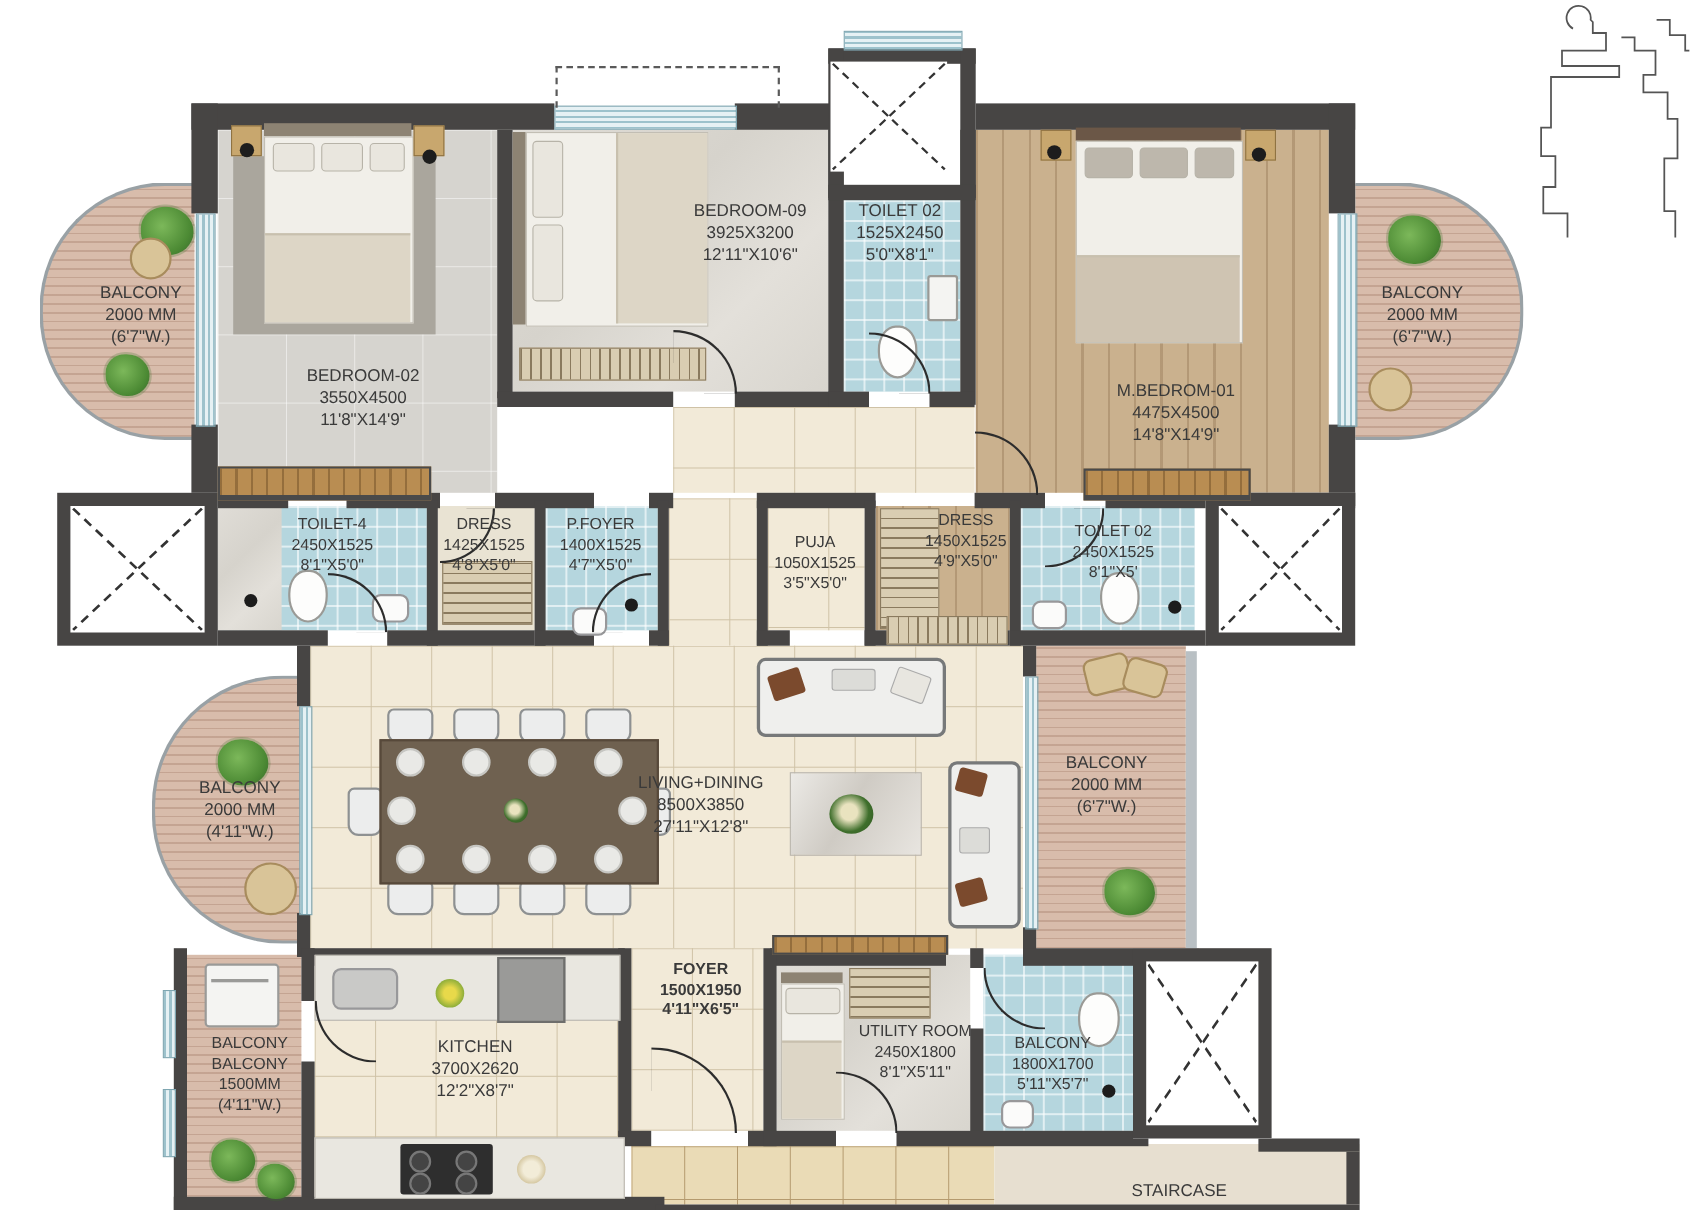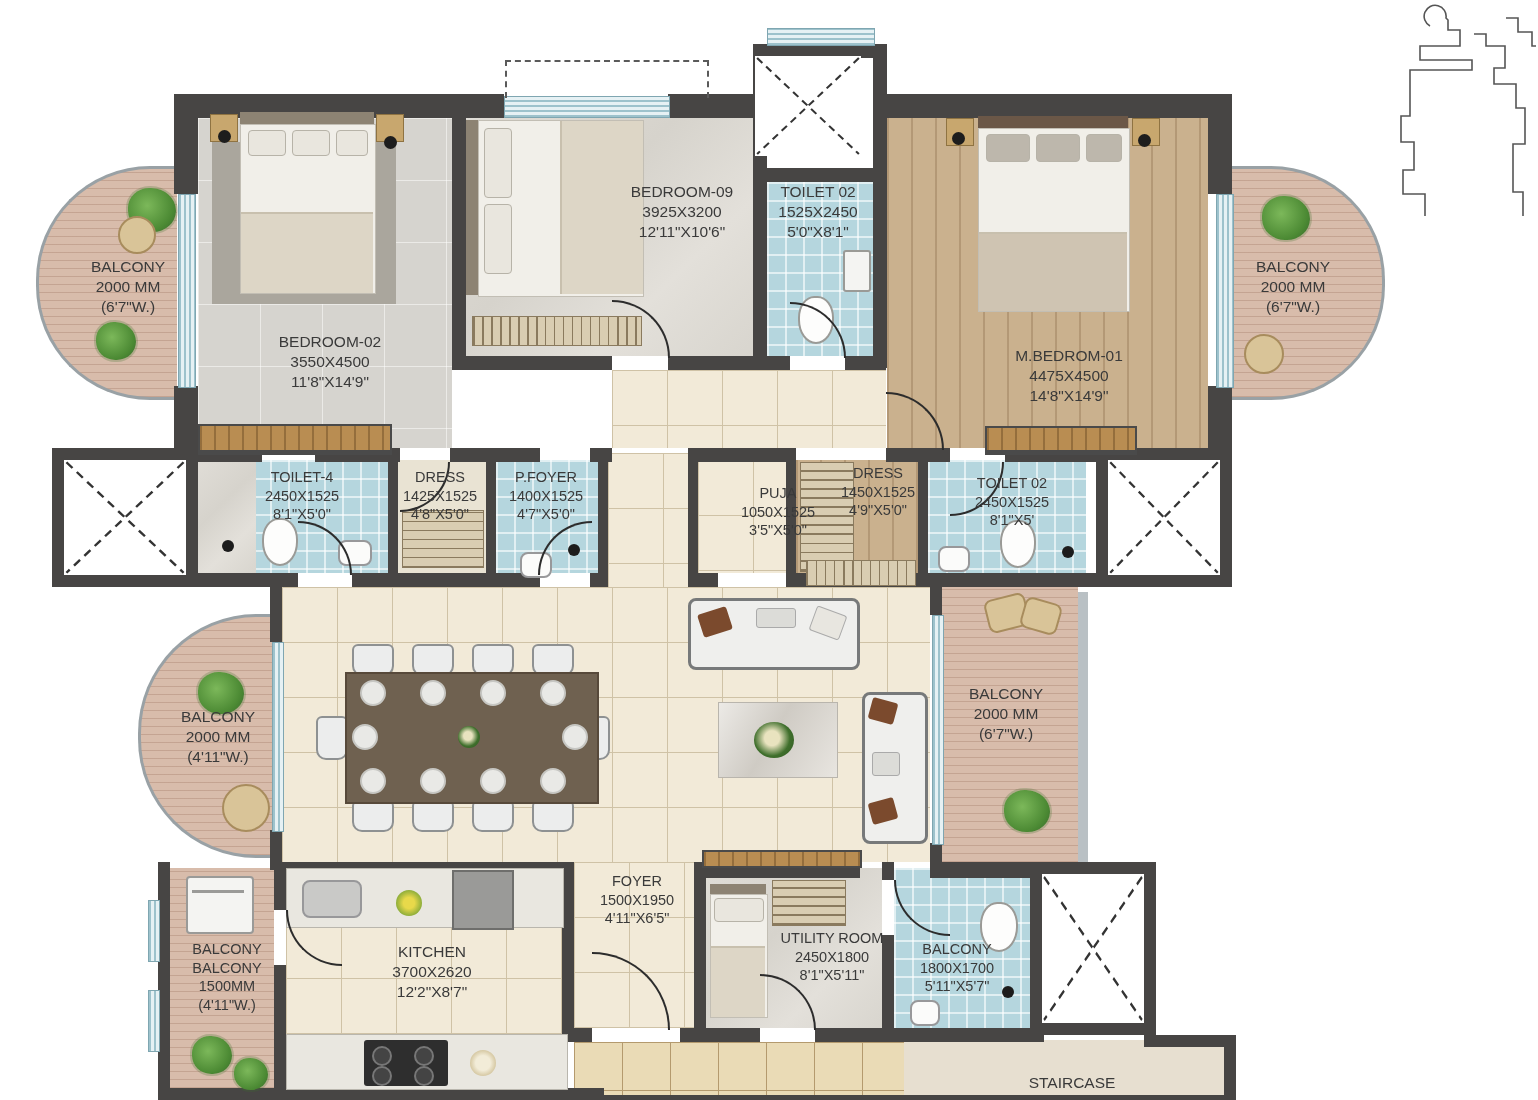--- a/index.html
+++ b/index.html
@@ -386,35 +386,40 @@
   <div class="lbl" style="left:440px;top:496px;font-size:14.5px;">
     <div>DRESS</div>
     <div>1425X1525</div>
     <div>4'8"X5'0"</div>
   </div>
   <div class="lbl" style="left:546px;top:496px;font-size:14.5px;">
     <div>P.FOYER</div>
     <div>1400X1525</div>
     <div>4'7"X5'0"</div>
   </div>
-  <div class="lbl" style="left:778px;top:512px;font-size:14.5px;">
+  <div class="lbl" style="left:741px;top:512px;font-size:14.5px;">
     <div>PUJA</div>
     <div>1050X1525</div>
     <div>3'5"X5'0"</div>
   </div>
   <div class="lbl" style="left:878px;top:492px;font-size:14.5px;">
     <div>DRESS</div>
     <div>1450X1525</div>
     <div>4'9"X5'0"</div>
   </div>
   <div class="lbl" style="left:1012px;top:502px;font-size:14.5px;">
     <div>TOILET 02</div>
     <div>2450X1525</div>
     <div>8'1"X5'</div>
   </div>
+  <div class="lbl" style="left:637px;top:732px;">
+    <div>LIVING+DINING</div>
+    <div>8500X3850</div>
+    <div>27'11"X12'8"</div>
+  </div>
   <div class="lbl" style="left:218px;top:737px;">
     <div>BALCONY</div>
     <div>2000 MM</div>
     <div>(4'11"W.)</div>
   </div>
   <div class="lbl" style="left:1006px;top:714px;">
     <div>BALCONY</div>
     <div>2000 MM</div>
     <div>(6'7"W.)</div>
   </div>
@@ -422,21 +427,21 @@
     <div>BALCONY</div>
     <div>BALCONY</div>
     <div>1500MM</div>
     <div>(4'11"W.)</div>
   </div>
   <div class="lbl" style="left:432px;top:972px;">
     <div>KITCHEN</div>
     <div>3700X2620</div>
     <div>12'2"X8'7"</div>
   </div>
-  <div class="lbl" style="left:637px;top:900px;font-size:14.5px;">
+  <div class="lbl" style="left:637px;top:900px;font-size:14.5px;font-weight:bold;">
     <div>FOYER</div>
     <div>1500X1950</div>
     <div>4'11"X6'5"</div>
   </div>
   <div class="lbl" style="left:832px;top:957px;font-size:14.5px;">
     <div>UTILITY ROOM</div>
     <div>2450X1800</div>
     <div>8'1"X5'11"</div>
   </div>
   <div class="lbl" style="left:957px;top:968px;font-size:14.5px;">

